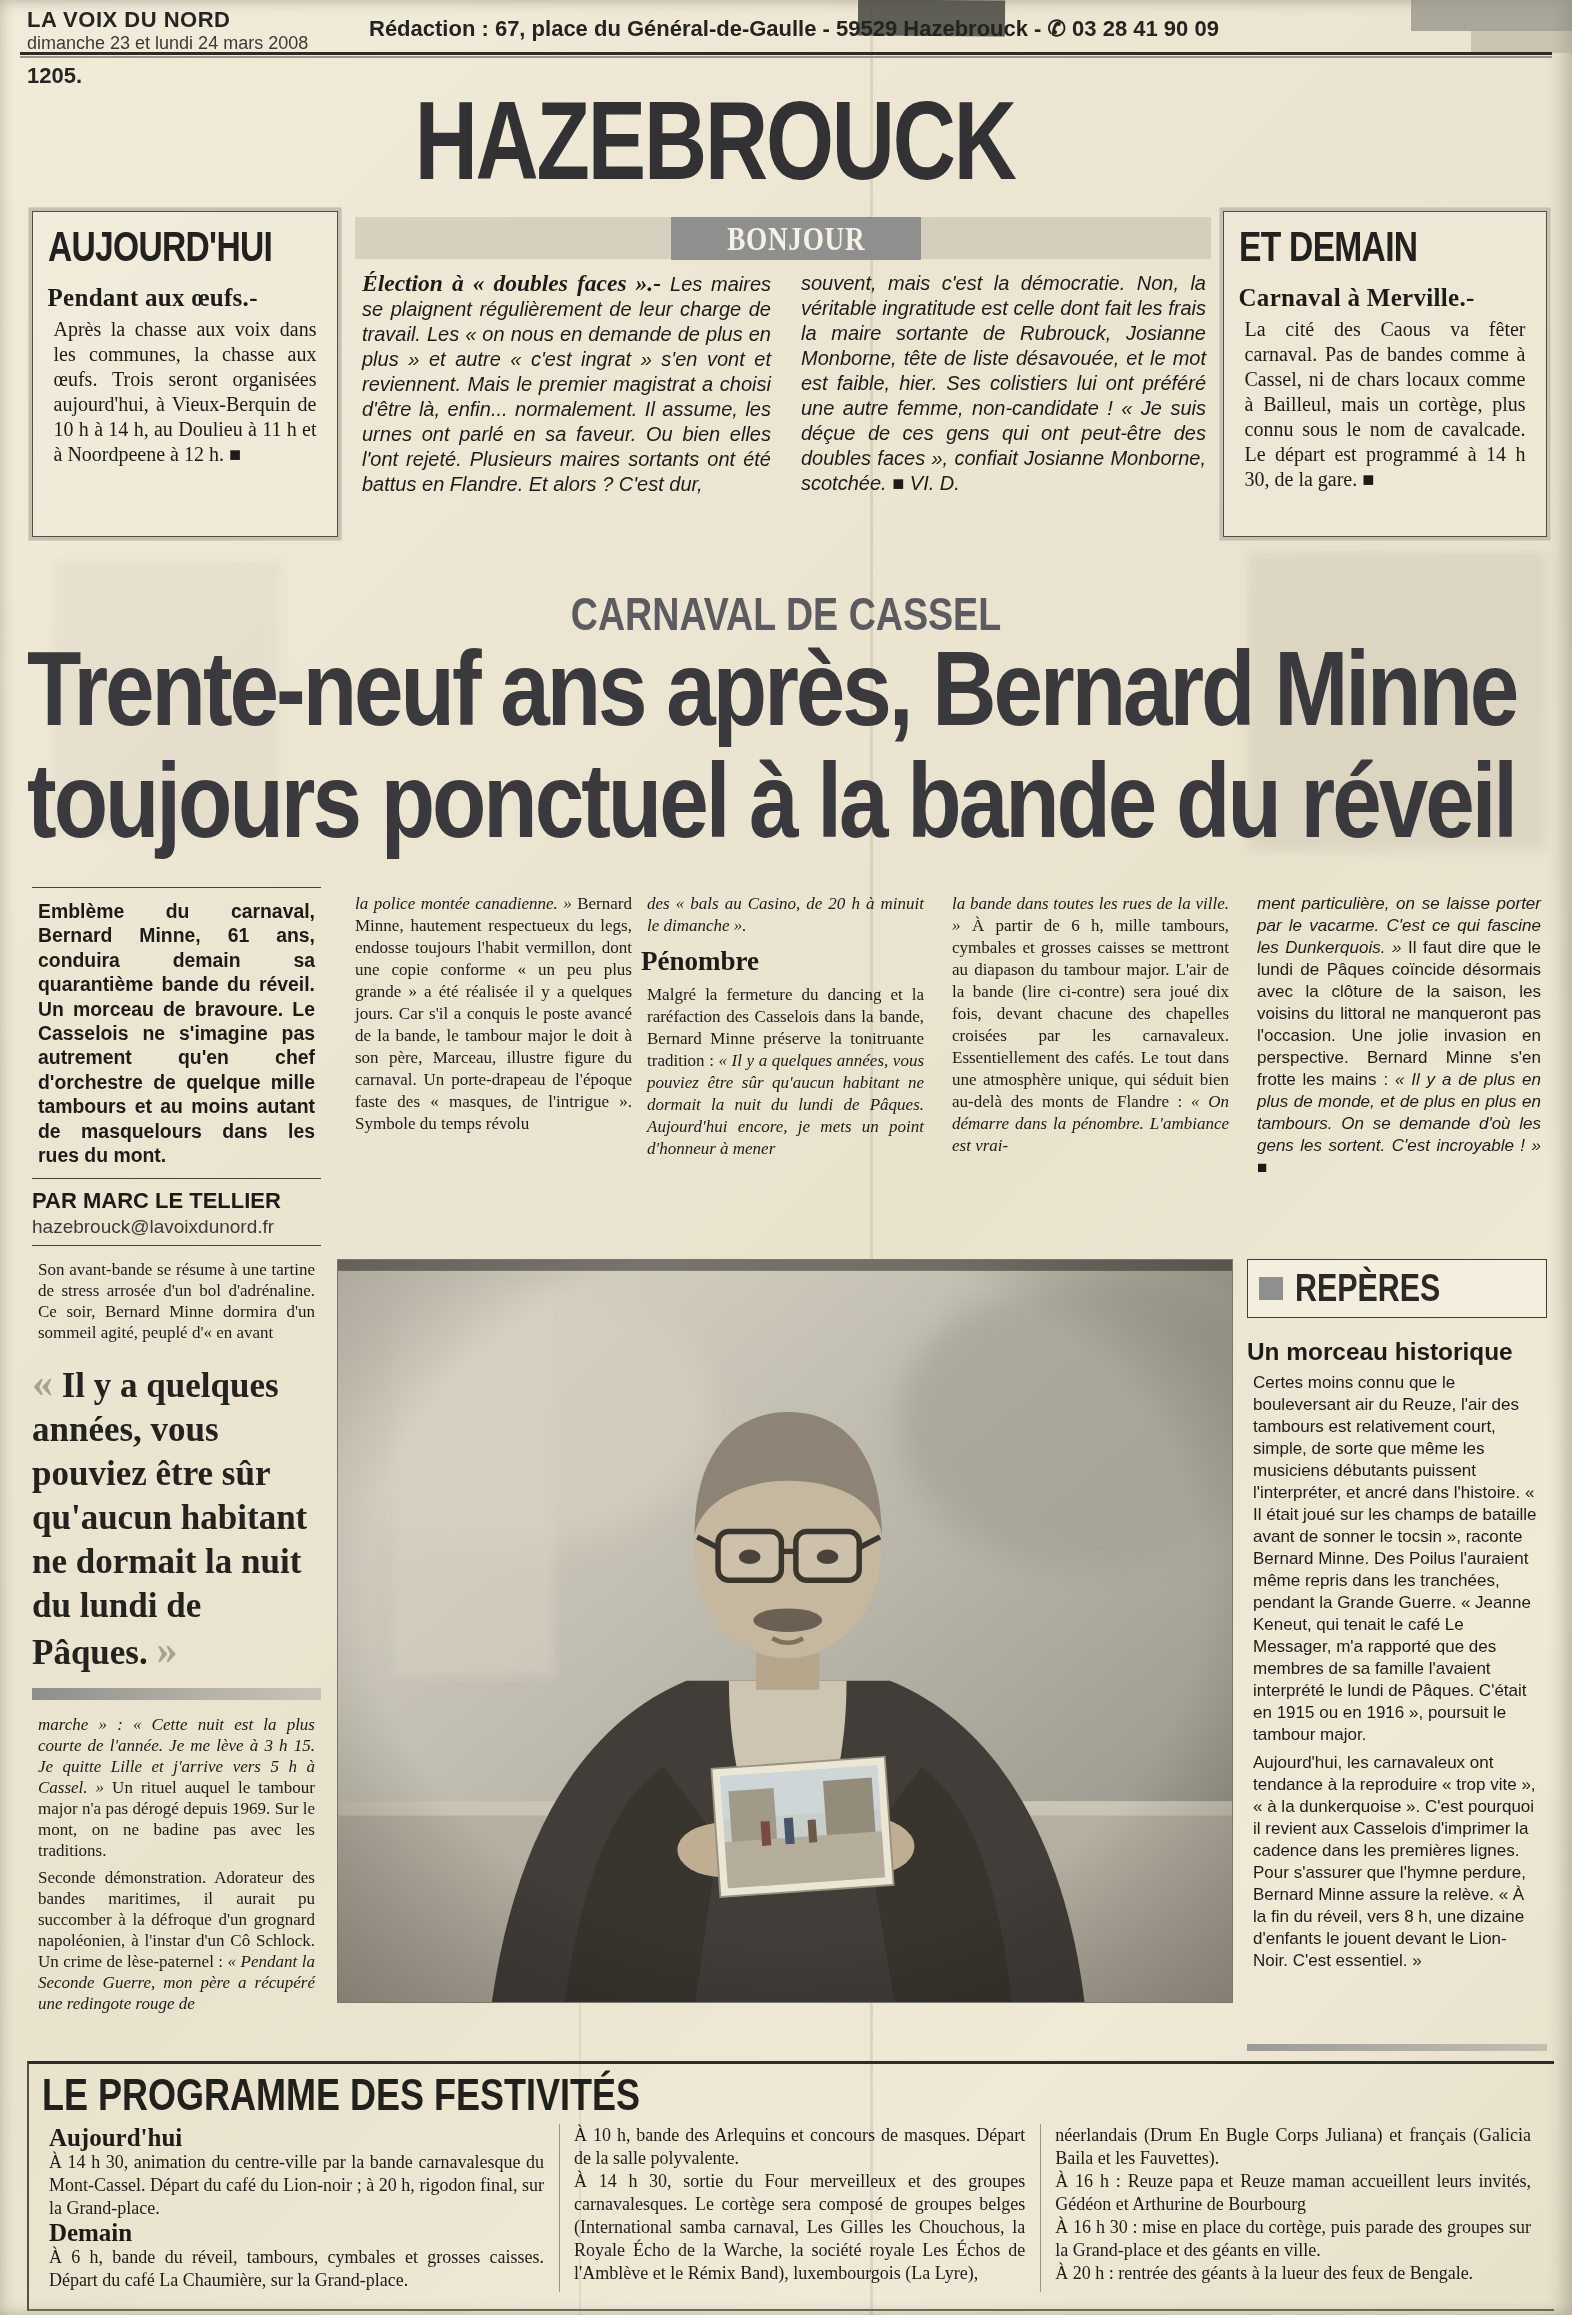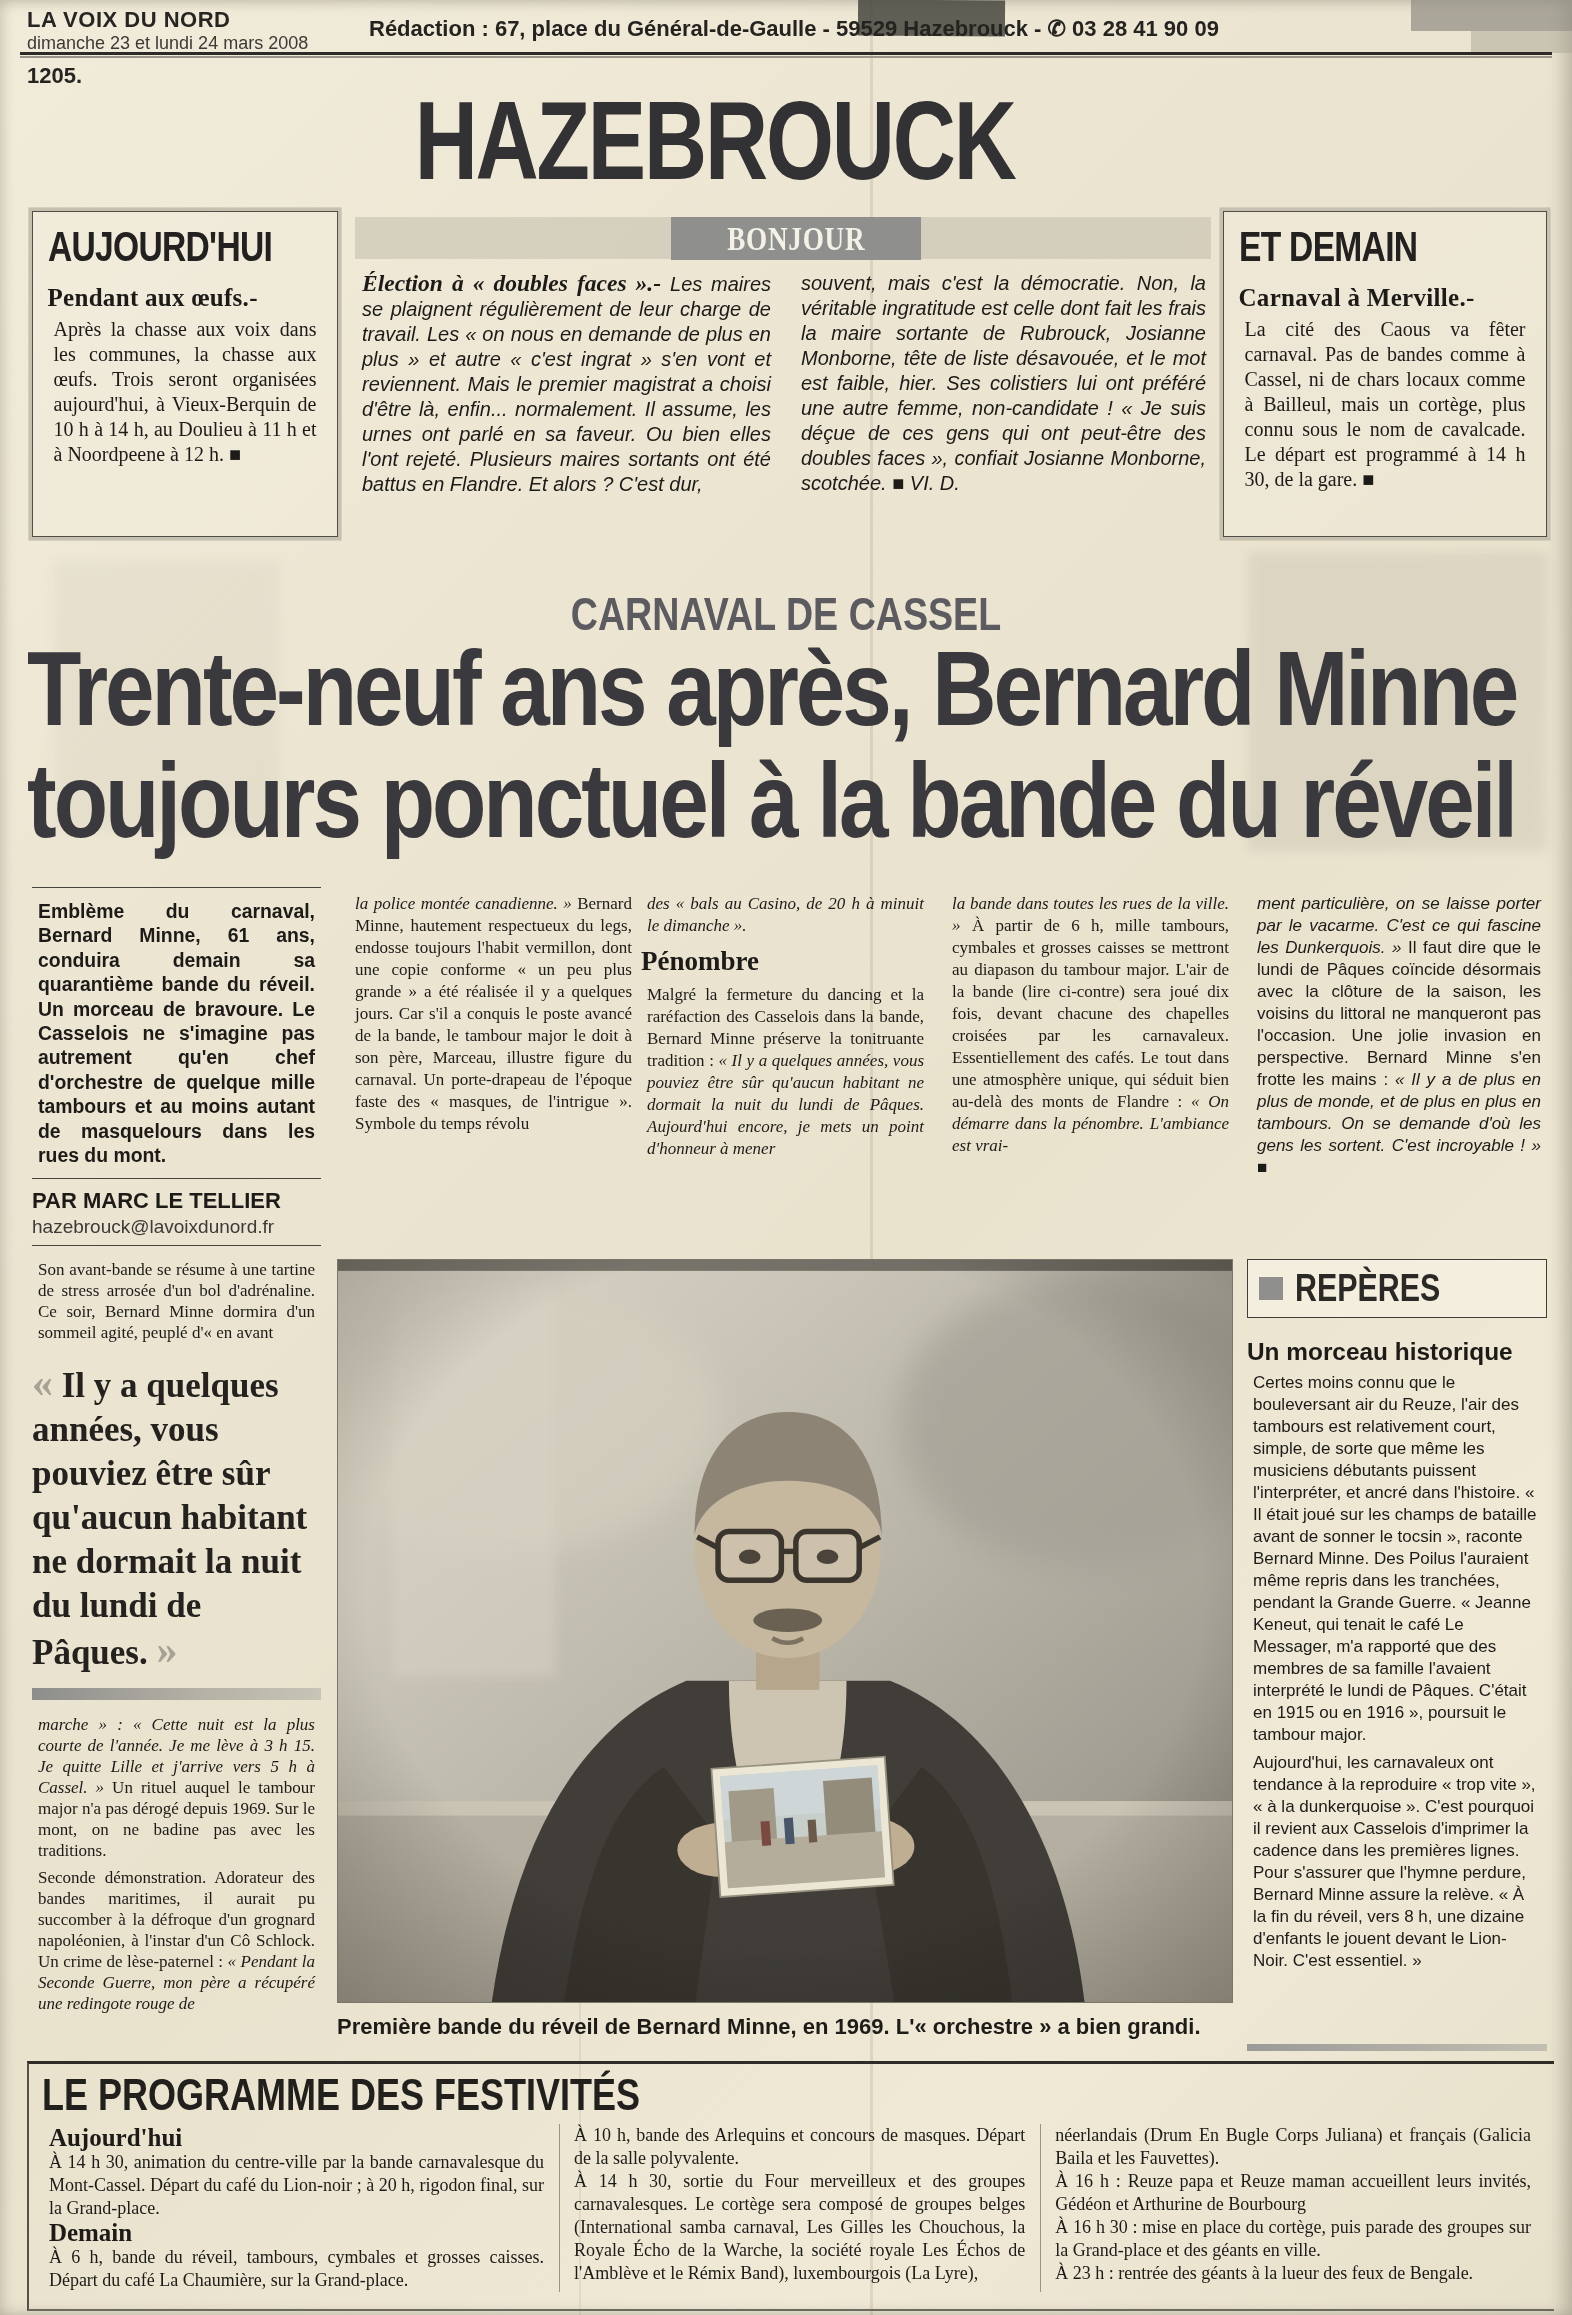--- a/index.html
+++ b/index.html
@@ -238,21 +238,20 @@
         <rect x="540" y="578" width="54" height="76" fill="#948c7b"></rect>
         <rect x="427" y="638" width="174" height="51" fill="#b4ad9b"></rect>
         <rect x="468" y="618" width="10" height="27" fill="#7a4a42"></rect>
         <rect x="494" y="616" width="10" height="29" fill="#49556a"></rect>
         <rect x="520" y="620" width="9" height="25" fill="#6b5a49"></rect>
       </g>
       <rect width="988" height="12" fill="rgba(30,28,24,.5)"></rect>
       <rect width="988" height="820" fill="url(#vign)"></rect>
     </svg>
   </div>
-  <div class="abs caption">Première bande du réveil de Bernard Minne, en 1969. L'« orchestre » a bien grandi.</div>
 
   <div class="abs reperes">
     <div class="rep-titlebox">
       <span class="rep-square"></span>
       <span class="rep-title sans"><span class="cond">REPÈRES</span></span>
     </div>
     <div class="rep-subhead">Un morceau historique</div>
     <p class="rep-body">Certes moins connu que le bouleversant air du Reuze, l'air des tambours est relativement court, simple, de sorte que même les musiciens débutants puissent l'interpréter, et ancré dans l'histoire. « Il était joué sur les champs de bataille avant de sonner le tocsin », raconte Bernard Minne. Des Poilus l'auraient même repris dans les tranchées, pendant la Grande Guerre. « Jeanne Keneut, qui tenait le café Le Messager, m'a rapporté que des membres de sa famille l'avaient interprété le lundi de Pâques. C'était en 1915 ou en 1916 », poursuit le tambour major.</p>
     <p class="rep-body">Aujourd'hui, les carnavaleux ont tendance à la reproduire « trop vite », « à la dunkerquoise ». C'est pourquoi il revient aux Casselois d'imprimer la cadence dans les premières lignes. Pour s'assurer que l'hymne perdure, Bernard Minne assure la relève. « À la fin du réveil, vers 8 h, une dizaine d'enfants le jouent devant le Lion-Noir. C'est essentiel. »</p>
     <div class="rep-rule"></div>
@@ -268,19 +267,19 @@
         <p class="just">À 6 h, bande du réveil, tambours, cymbales et grosses caisses. Départ du café La Chaumière, sur la Grand-place.</p>
       </div>
       <div class="prog-col pc2">
         <p class="just">À 10 h, bande des Arlequins et concours de masques. Départ de la salle polyvalente.</p>
         <p class="just">À 14 h 30, sortie du Four merveilleux et des groupes carnavalesques. Le cortège sera composé de groupes belges (International samba carnaval, Les Gilles les Chouchous, la Royale Écho de la Warche, la société royale Les Échos de l'Amblève et le Rémix Band), luxembourgois (La Lyre),</p>
       </div>
       <div class="prog-col pc3">
         <p class="just">néerlandais (Drum En Bugle Corps Juliana) et français (Galicia Baila et les Fauvettes).</p>
         <p class="just">À 16 h : Reuze papa et Reuze maman accueillent leurs invités, Gédéon et Arthurine de Bourbourg</p>
         <p class="just">À 16 h 30 : mise en place du cortège, puis parade des groupes sur la Grand-place et des géants en ville.</p>
-        <p class="just">À 23 h : rentrée des géants à la lueur des feux de Bengale.</p>
+        <p class="just">À 20 h : rentrée des géants à la lueur des feux de Bengale.</p>
       </div>
     </div>
   </div>
 
 </div>
 
 
 </body></html>

